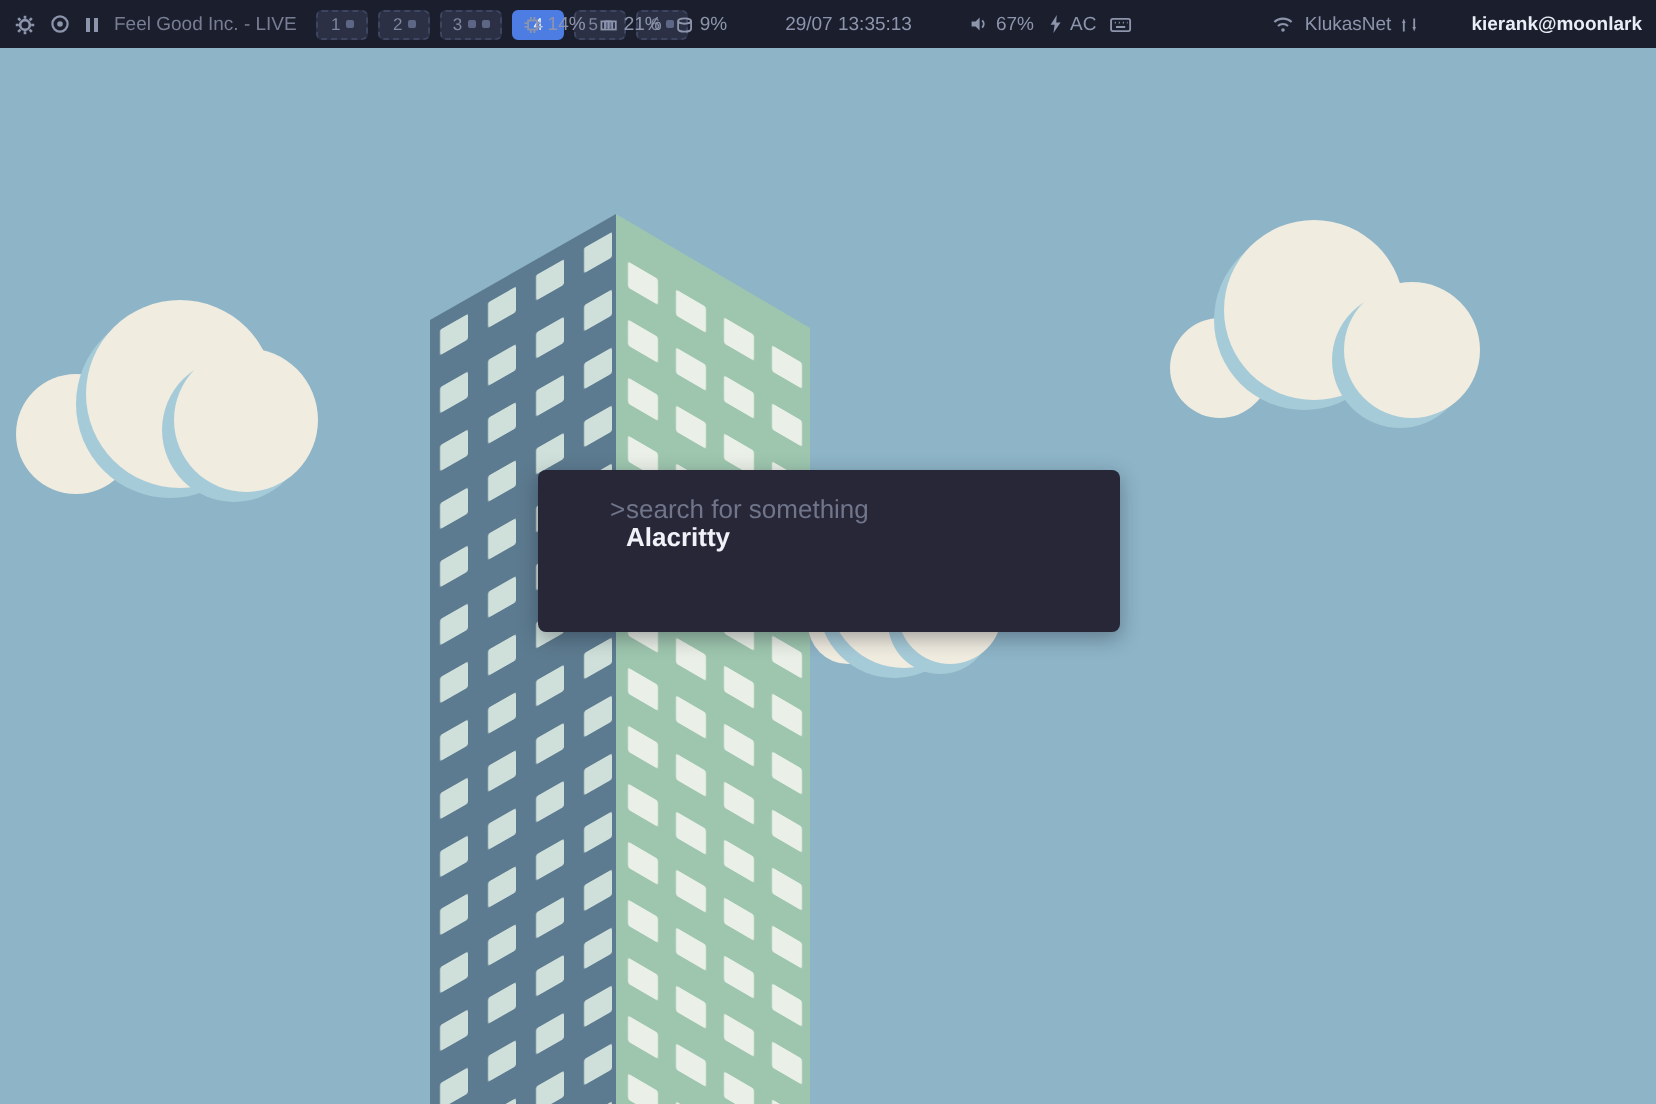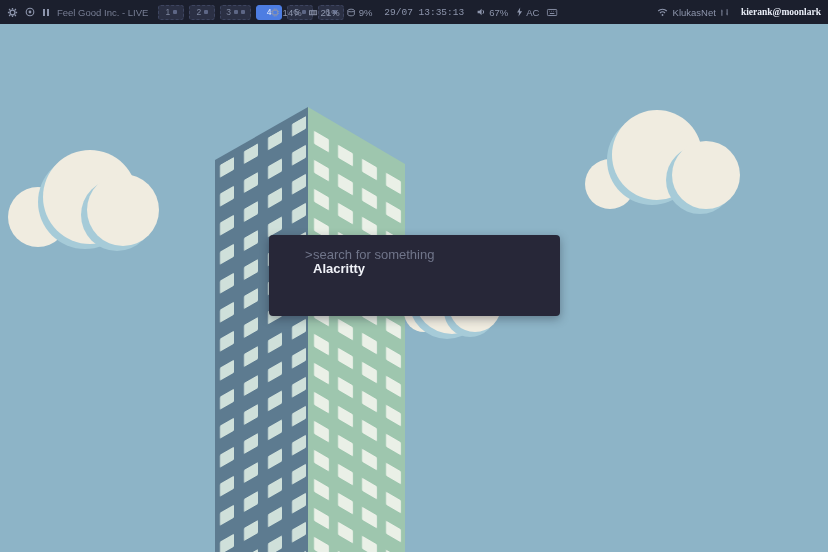--- a/index.html
+++ b/index.html
@@ -18,23 +18,23 @@
   .track{color:#777e94;white-space:nowrap;}
   .pills{display:flex;gap:5px;margin-left:3px;}
   .pill{height:15px;min-width:26px;padding:0 5px;background:#2b3044;
         border:1px dashed #3e4560;border-radius:3px;display:flex;align-items:center;
         justify-content:center;gap:3px;font-size:8.5px;color:#7e87a0;box-sizing:border-box;}
   .pill.active{background:#4d7de2;border:1px solid #4d7de2;color:#eaf0ff;}
   .dot{width:4px;height:4px;border-radius:1px;background:#5d6685;display:inline-block;}
   .bar-center{position:absolute;left:50%;transform:translateX(-50%);
               display:flex;align-items:center;gap:7px;}
   .seg{display:flex;align-items:center;gap:3px;white-space:nowrap;}
-  .clock{margin:0 5px;white-space:nowrap;font-family:Liberation Mono, monospace;}
+  .clock{margin:0 22px;white-space:nowrap;}
   .bar-right{display:flex;align-items:center;gap:5px;}
-  .user{color:#e9edf7;font-weight:bold;margin-left:8px;white-space:nowrap;font-family:Liberation Serif, serif;}
+  .user{color:#e9edf7;font-weight:bold;margin-left:23px;white-space:nowrap;}
 
   
   .launcher{position:absolute;left:269px;top:235px;width:291px;height:81px;
             background:#272738;border-radius:4px;z-index:5;
             box-shadow:0 3px 10px rgba(18,20,32,.35);
             padding-top:13px;box-sizing:border-box;font-size:13px;}
   .l-row{height:14.4px;line-height:14.4px;white-space:nowrap;}
   .l-search{display:flex;color:#70758a;padding-left:36px;}
   .l-prompt{width:8px;}
   .l-item{padding-left:44px;color:#f0f2f8;font-weight:bold;}

